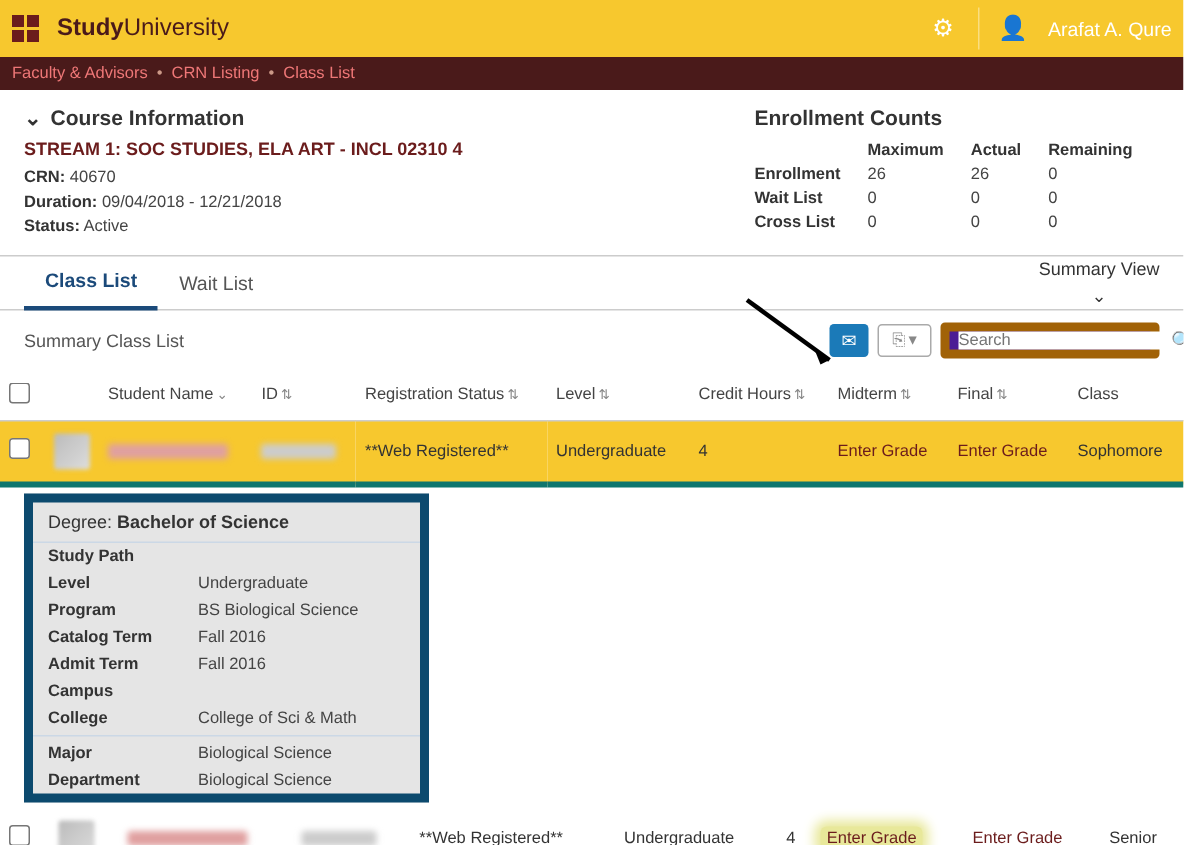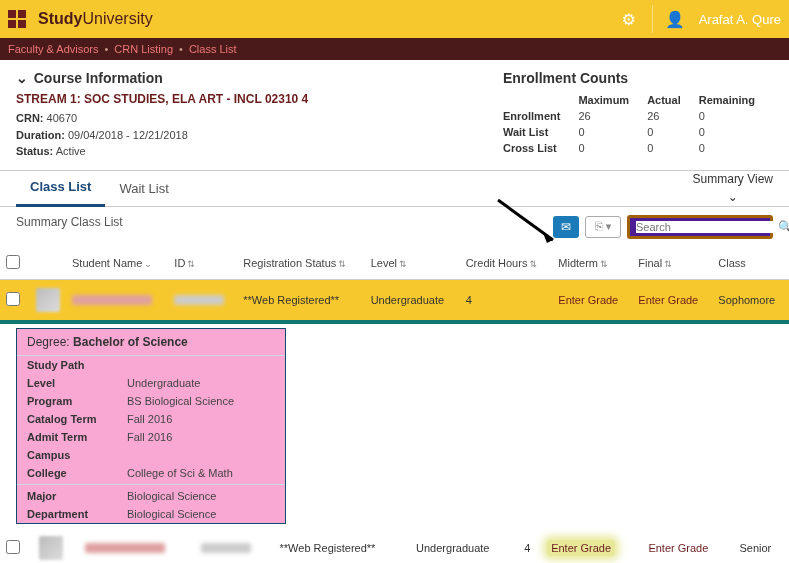--- a/index.html
+++ b/index.html
@@ -22,42 +22,42 @@
   .course-title { color: #6b1c1c; font-weight: bold; font-size: 12px; margin-bottom: 4px; text-transform: uppercase; }
   .course-meta { font-size: 11px; color: #444; line-height: 1.5; }
   .course-meta b { color: #333; }
   .enroll table { font-size: 11px; color: #444; border-collapse: collapse; }
   .enroll th { font-weight: bold; color: #333; text-align: left; padding: 2px 18px 2px 0; }
   .enroll td { padding: 2px 18px 2px 0; }
   .tabs { display: flex; align-items: center; padding: 0 16px; border-bottom: 1px solid #ccc; height: 36px; }
   .tab { padding: 10px 14px; font-size: 13px; color: #555; cursor: pointer; }
   .tab.active { color: #1b4a7a; border-bottom: 3px solid #1b4a7a; font-weight: bold; }
   .summary-toggle { margin-left: auto; font-size: 12px; color: #333; display: flex; align-items: center; gap: 4px; flex-direction: column; }
-  .toolbar { display: flex; padding: 8px 16px; gap: 19px; }
+  .toolbar { display: flex; align-items: center; padding: 8px 16px; gap: 19px; }
   .subtitle { font-size: 12px; color: #555; }
   .tool-right { margin-left: auto; display: flex; align-items: center; gap: 6px; position: relative; }
   .mail-btn { background: #1b7ab8; color: #fff; width: 26px; height: 22px; display: flex; align-items: center; justify-content: center; border-radius: 3px; font-size: 12px; }
   .export-btn { border: 1px solid #aaa; width: 36px; height: 22px; display: flex; align-items: center; justify-content: center; border-radius: 3px; color: #888; font-size: 11px; gap: 2px; background: #fff; }
-  .search-wrap { border: 3px solid #a16207; height: 24px; display: flex; align-items: center; border-radius: 3px; padding: 0 6px; width: 146px; background: #4c1d95; }
+  .search-wrap { border: 6px solid #a16207; height: 24px; display: flex; align-items: center; border-radius: 3px; padding: 0 6px; width: 146px; background: #4c1d95; }
   .search-wrap input { border: none; outline: none; font-size: 11px; flex: 1; }
   .search-wrap .sicon { color: #888; font-size: 12px; }
   .arrow-annot { position: absolute; left: -60px; top: -20px; width: 80px; height: 60px; pointer-events: none; }
   table.grid { width: 100%; border-collapse: collapse; font-size: 11px; }
   table.grid th { text-align: left; font-weight: normal; color: #444; padding: 8px 6px; border-bottom: 1px solid #ccc; position: relative; }
   table.grid th .sort { color: #888; font-size: 9px; margin-left: 2px; }
   table.grid td { padding: 8px 6px; border-bottom: 4px solid #0f766e; vertical-align: middle; }
   .row-hl { background: #f7c82e; }
   .row-hl td { border-bottom: 1px solid #e0b020; }
   .chk { width: 14px; height: 14px; }
   .avatar { width: 24px; height: 24px; background: linear-gradient(135deg,#bbb,#ddd); filter: blur(1.5px); border-radius: 2px; }
   .blur-text { background: #e0a0a0; height: 10px; width: 80px; filter: blur(2px); border-radius: 2px; }
   .blur-id { background: #ccc; height: 10px; width: 50px; filter: blur(2px); border-radius: 2px; }
   .link { color: #6b1c1c; cursor: pointer; }
   .glow { background: #e8e89a; box-shadow: 0 0 8px 4px #e8e89a; border-radius: 4px; padding: 2px 4px; display: inline-block; }
-  .degree-panel { margin: 4px 16px; border: 1px solid #0c4a6e; background: #f9a8d4; width: 270px; font-size: 11px; }
+  .degree-panel { margin: 4px 16px; border: 6px solid #0c4a6e; background: #e5e5e5; width: 270px; font-size: 11px; }
   .degree-panel h4 { padding: 6px 10px; border-bottom: 1px solid #cbd8e6; color: #333; font-size: 12px; }
   .degree-panel h4 span { font-weight: normal; }
   .degree-panel .drow { display: flex; padding: 3px 10px; }
   .degree-panel .dlab { width: 100px; color: #333; font-weight: bold; }
   .degree-panel .dval { color: #444; }
   .degree-panel .dsep { border-top: 1px solid #cbd8e6; margin: 2px 0; }
 </style>
 </head>
 <body>
 

